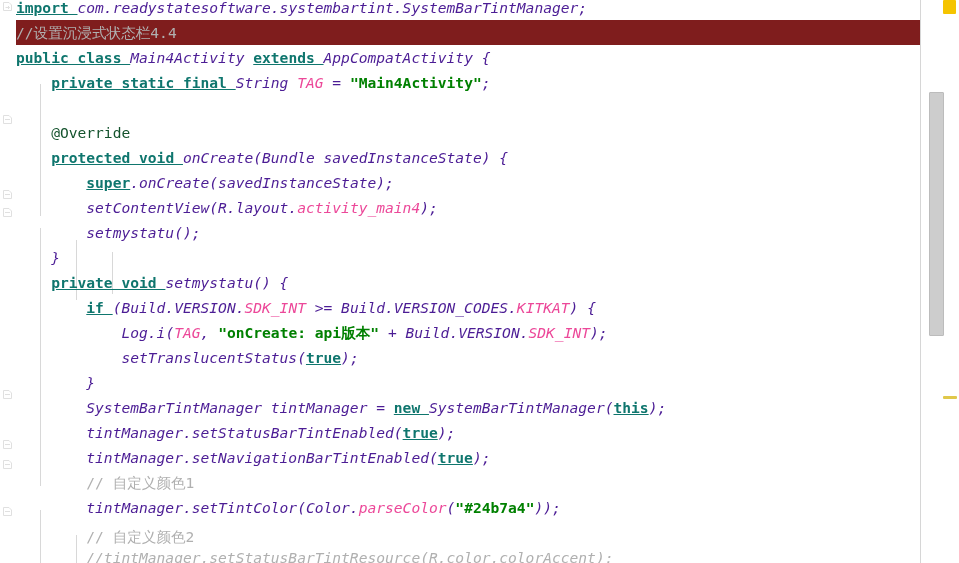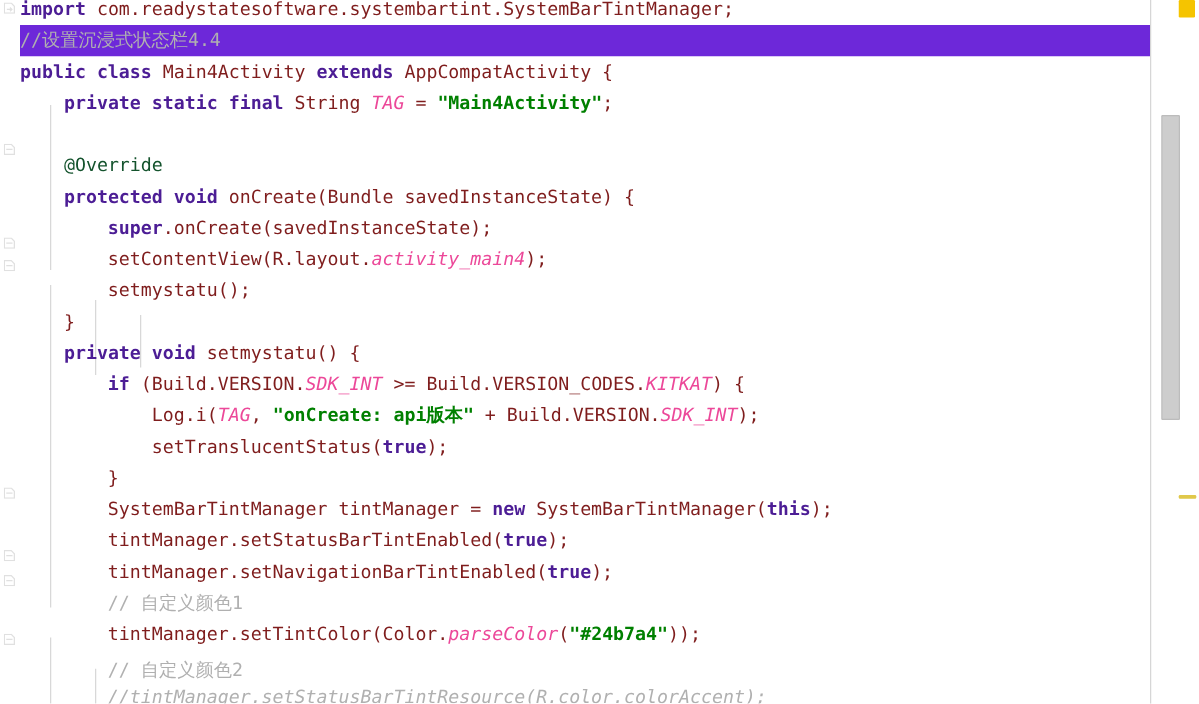--- a/index.html
+++ b/index.html
@@ -64,39 +64,39 @@
     font-family: "DejaVu Sans Mono", "Liberation Mono", monospace;
     color: #000000;
     letter-spacing: 0px;
   }
   .line .txt {
     display: inline-block;
     padding-left: 16px;
     white-space: pre;
   }
   .line.hl {
-    background: #6d28d9;
+    background: #7f1d1d;
   }
 
   
   .indent-guide {
     position: absolute;
     width: 1px;
     background: #d8d8d8;
     z-index: 1;
   }
 
   
-  .kw   { color: #4c1d95; font-weight: bold; }   
+  .kw   { color: #0f766e; font-weight: bold; text-decoration: underline; }   
   .str  { color: #008000; font-weight: bold; }                      
   .cmt  { color: #b0b0b0; font-style: italic; }  
   .cmtp { color: #b0b0b0; font-style: normal; }  
   .ann  { color: #14532d; }                      
   .stf  { color: #ec4899; font-style: italic; }  
-  .plain{ color: #7f1d1d; }
+  .plain{ color: #4c1d95; font-style: italic; }
 
   
   .scroll-track {
     position: absolute;
     top: 0;
     right: 0;
     width: 38px;
     height: 563px;
     background: #ffffff;
     border-left: 1px solid #d6d6d6;

